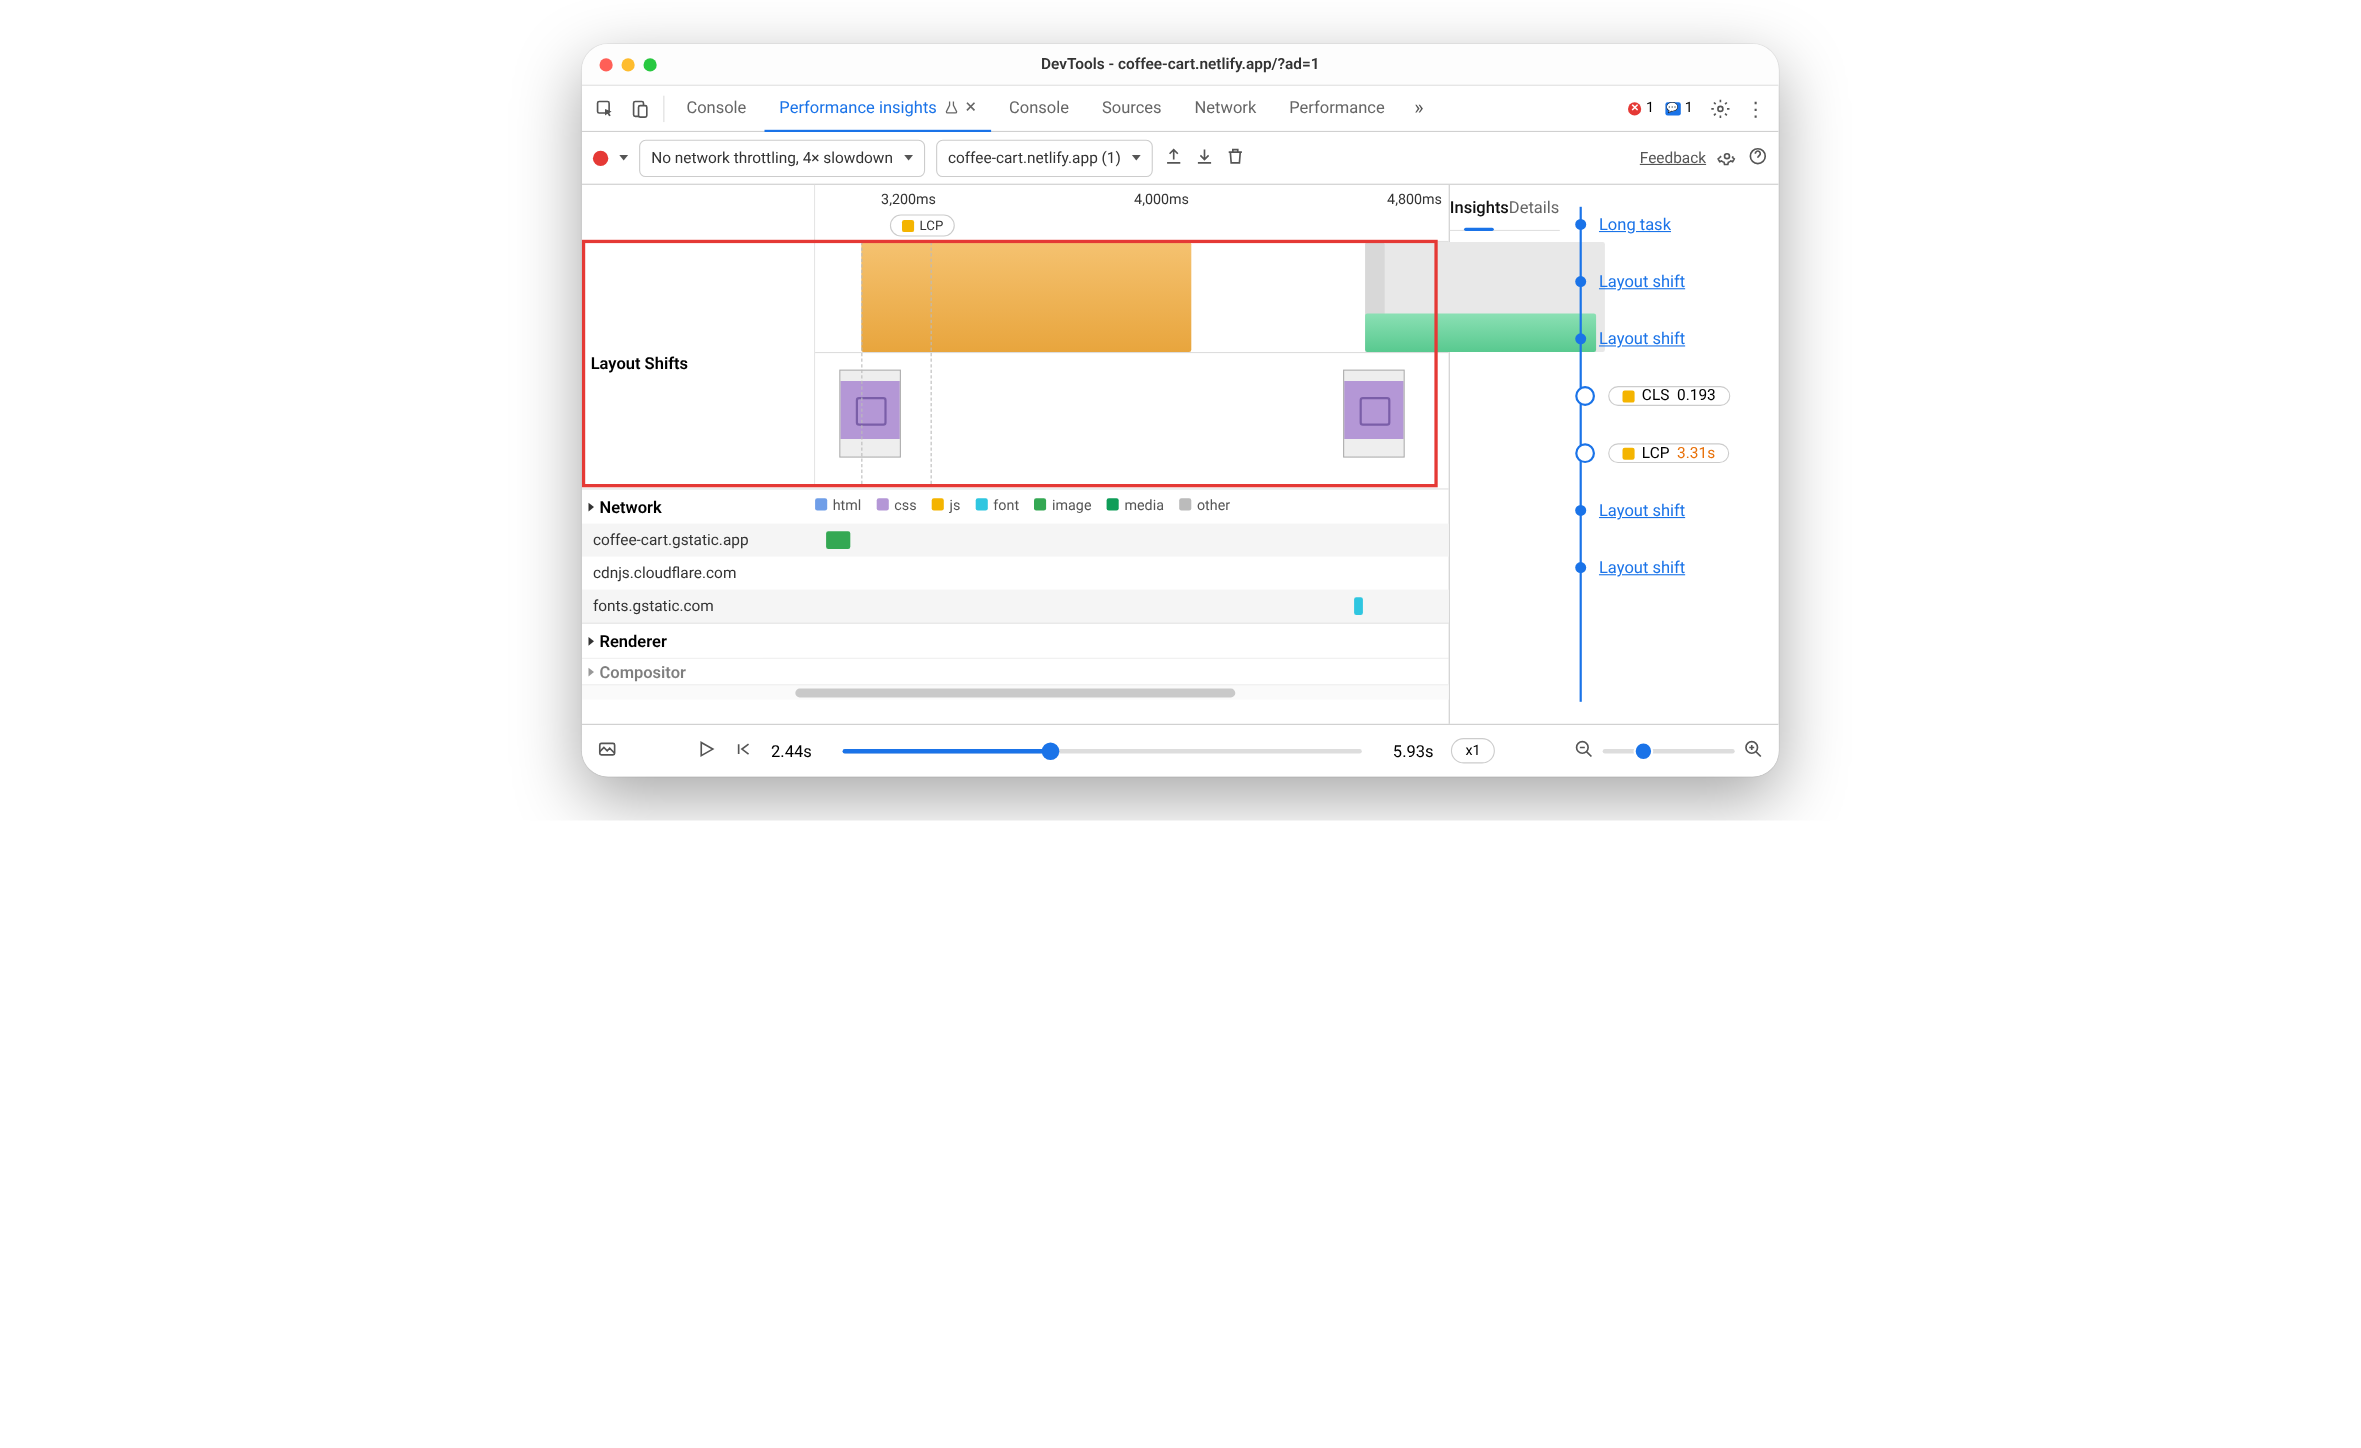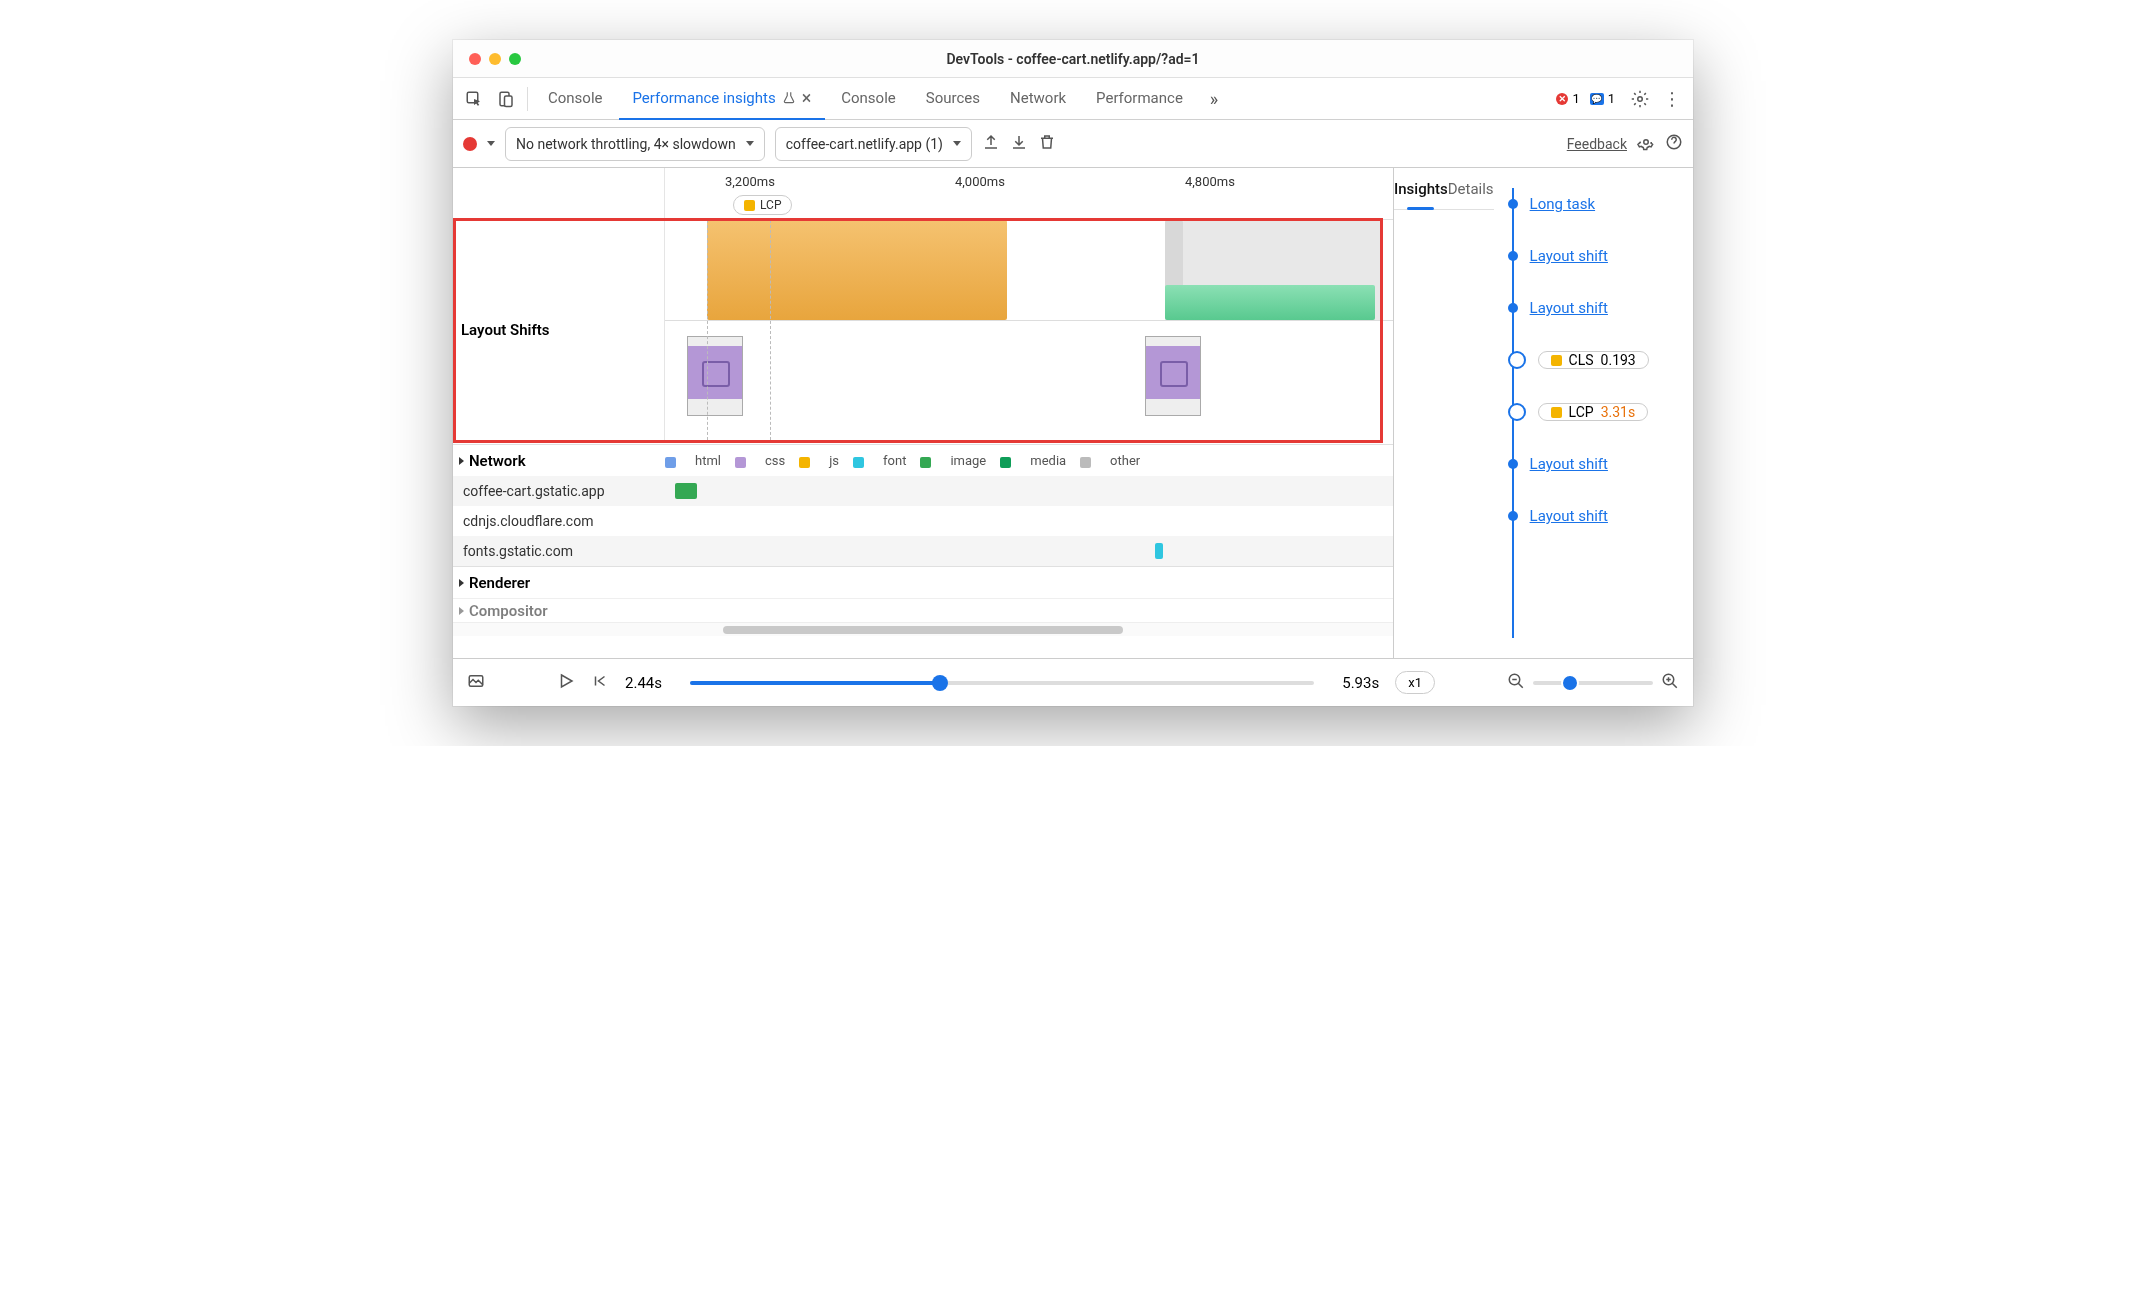--- a/index.html
+++ b/index.html
@@ -1,17 +1,17 @@
 <!DOCTYPE html>
 <html><head>
 <meta charset="utf-8">
 <style>
 *{box-sizing:border-box;margin:0;padding:0;font-family:-apple-system,BlinkMacSystemFont,"Segoe UI",Roboto,sans-serif}
 body{background:#fff;display:flex;align-items:flex-start;justify-content:center;padding:40px}
-.window{width:1240px;background:#fff;border-radius:0;box-shadow:0 20px 60px rgba(0,0,0,.35),0 0 0 1px rgba(0,0,0,.05);overflow:hidden;position:relative}
+.window{width:1088px;background:#fff;border-radius:24px;box-shadow:0 20px 60px rgba(0,0,0,.35),0 0 0 1px rgba(0,0,0,.05);overflow:hidden;position:relative}
 .titlebar{height:38px;display:flex;align-items:center;position:relative;border-bottom:1px solid #e0e0e0;background:#fdfdfd}
 .traffic{display:flex;gap:8px;position:absolute;left:16px}
 .tdot{width:12px;height:12px;border-radius:50%}
 .td-r{background:#ff5f57}
 .td-y{background:#febc2e}
 .td-g{background:#28c840}
 .titlebar .title{flex:1;text-align:center;font-size:14px;font-weight:600;color:#333}
 .tabs{height:42px;display:flex;align-items:center;border-bottom:1px solid #d0d0d0;padding:0 6px;gap:2px}
 .tabs .ibtn{width:30px;height:30px;display:flex;align-items:center;justify-content:center;color:#555;border-radius:4px}
 .tabs .tab{padding:0 14px;height:42px;display:flex;align-items:center;color:#666;font-size:15px;gap:6px;border-bottom:2px solid transparent;white-space:nowrap}
@@ -38,21 +38,21 @@
 .trackrow{display:flex;height:220px;position:absolute;left:0;right:0;top:52px}
 .trackrow .lbl{width:212px;display:flex;align-items:center;padding-left:8px;font-weight:600;font-size:15px;border-right:1px solid #e5e5e5;flex-shrink:0}
 .trackct{flex:1;position:relative}
 .hlbox{position:absolute;pointer-events:none;border:3px solid #e53935;top:50px;left:0;right:10px;height:225px;z-index:10}
 .blk{position:absolute;border-radius:2px}
 .thumb{position:absolute;width:56px;height:80px;border:1px solid #aaa;background:linear-gradient(#eee 0 12%,#b497d6 12% 80%,#eee 80% 100%);top:116px}
 .thumb::after{content:"";position:absolute;left:14px;top:24px;width:24px;height:22px;border:2px solid #7a5ea8;border-radius:3px}
 .nethdr{display:flex;height:32px;border-top:1px solid #e0e0e0;align-items:center}
 .nethdr .lbl{width:212px;padding-left:6px;font-weight:600;font-size:15px;display:flex;align-items:center;gap:3px}
 .leg{display:flex;gap:14px;font-size:13px;color:#555;align-items:center}
-.leg span{display:flex;align-items:flex-end;gap:19px}
+.leg span{display:flex;align-items:flex-start;gap:5px}
 .netrow{display:flex;height:30px;align-items:center;font-size:14px}
 .netrow.odd{background:#f5f5f5}
 .netrow .h{width:212px;padding-left:10px;color:#333}
 .netrow .t{flex:1;position:relative;height:100%}
 .footer{height:48px;border-top:1px solid #ccc;display:flex;align-items:center;padding:0 14px;gap:16px;background:#fff}
 .slider{flex:1;height:4px;background:#ddd;border-radius:2px;position:relative;margin:0 12px}
 .slider .fill{position:absolute;left:0;top:0;bottom:0;background:#1a73e8;border-radius:2px}
 .slider .knob{position:absolute;width:16px;height:16px;background:#1a73e8;border-radius:50%;top:-6px;transform:translateX(-50%)}
 .zpill{border:1px solid #ccc;border-radius:14px;padding:3px 12px;font-size:13px}
 .rtabs{display:flex;height:42px;border-bottom:1px solid #e0e0e0}

